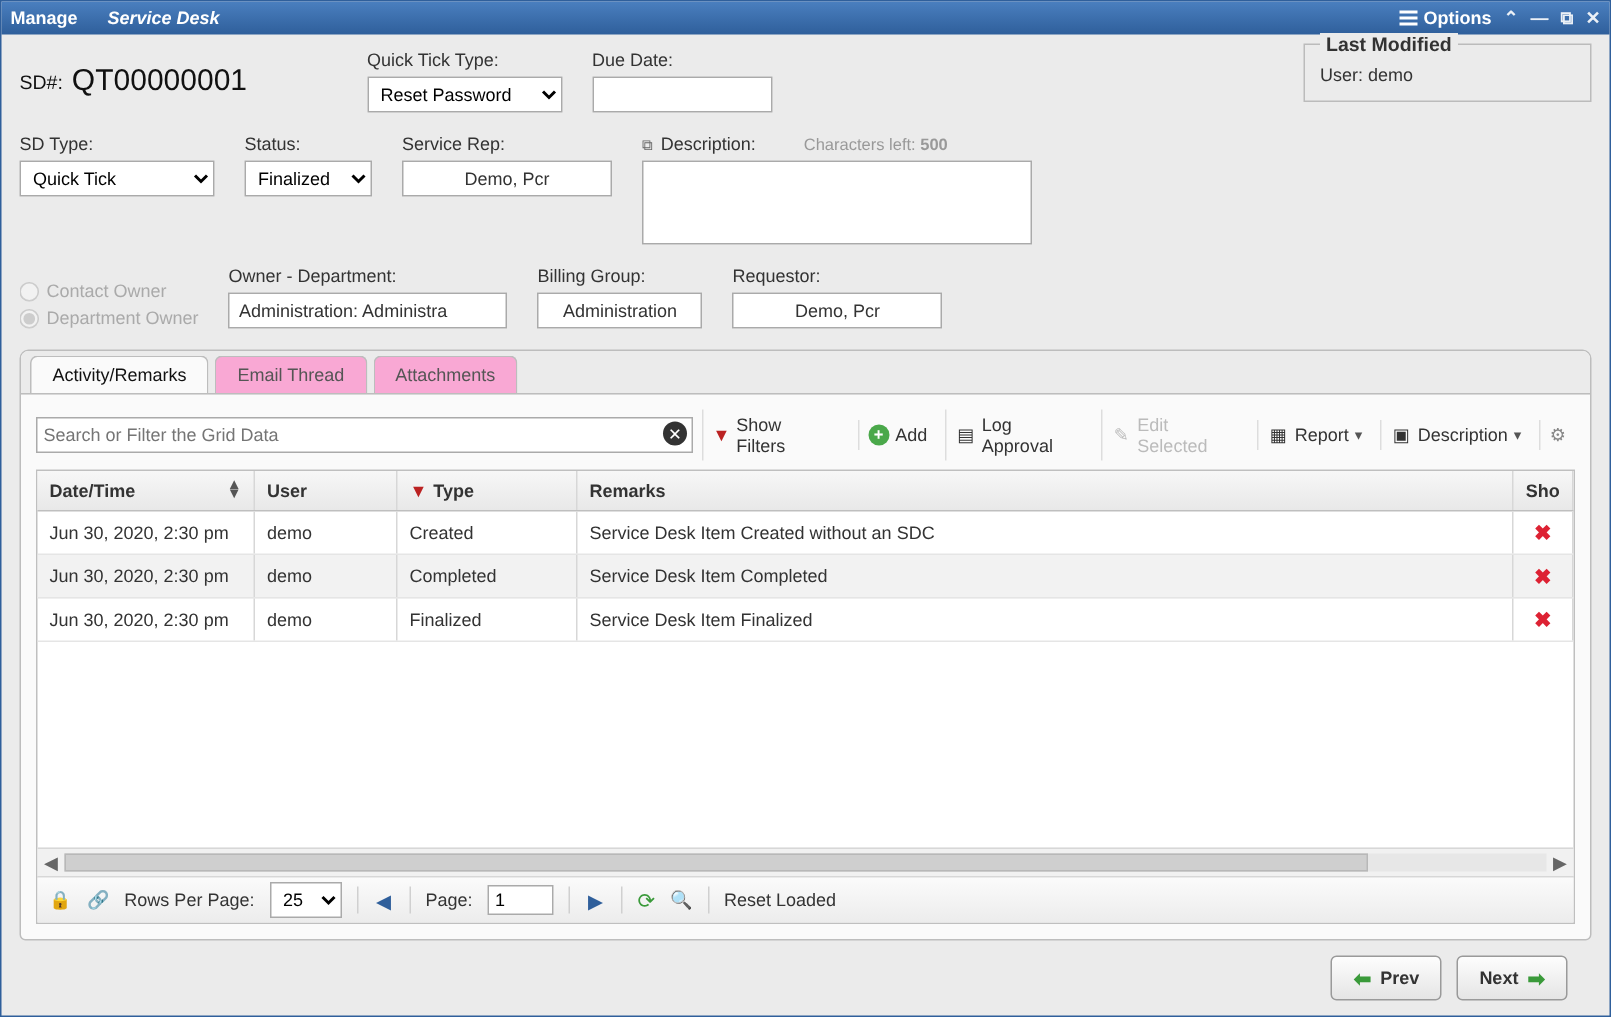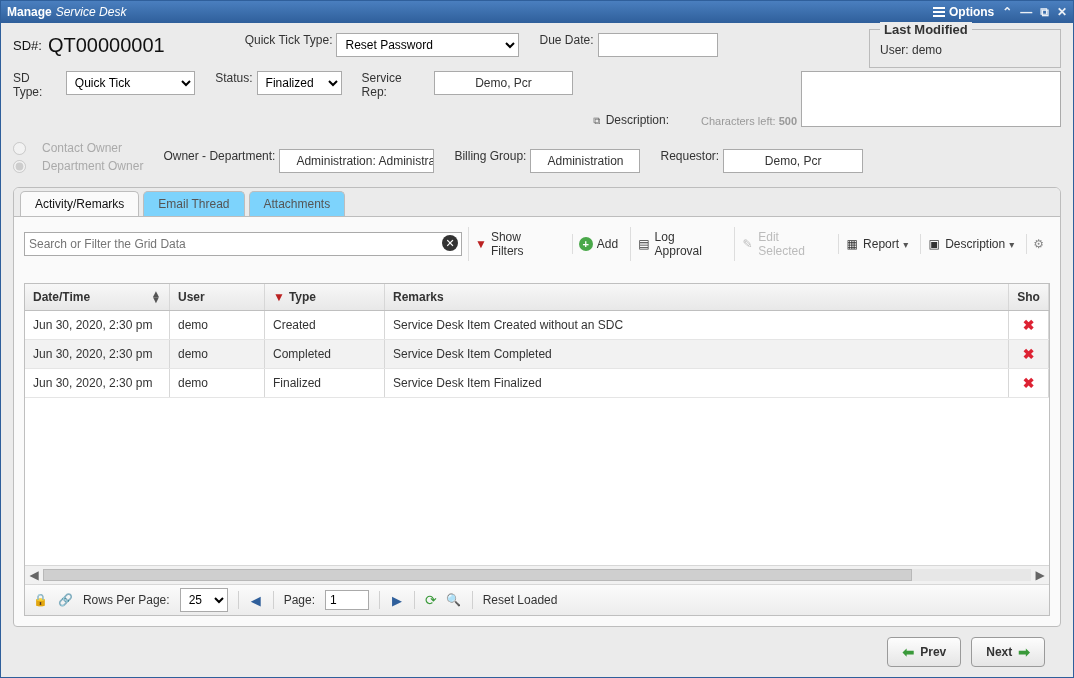--- a/index.html
+++ b/index.html
@@ -1,48 +1,48 @@
 <!DOCTYPE html>
 <html><head>
 <meta charset="utf-8">
 <style>
   html,body{margin:0;padding:0;font-family:Arial,Helvetica,sans-serif;font-size:12px;color:#333;background:#fff}
   .window{width:1074px;height:678px;border:1px solid #2f5f9b;box-sizing:border-box;display:flex;flex-direction:column;background:#ebebeb}
   .titlebar{height:22px;background:linear-gradient(#4a7fbf,#2f5f9b);color:#fff;display:flex;align-items:center;padding:0 6px;font-size:12px}
-  .titlebar .t-left{flex:1;display:flex;align-items:center;gap:4px}
+  .titlebar .t-left{flex:1;display:flex;align-items:center;gap:20px}
   .titlebar .t-left b{font-weight:bold}
-  .titlebar .t-left i{font-style:italic;font-weight:normal}
+  .titlebar .t-left i{font-style:italic;font-weight:bold}
   .titlebar .t-right{display:flex;align-items:flex-end;gap:8px}
   .titlebar .opt{display:flex;align-items:center;gap:4px;cursor:pointer}
   .titlebar .winbtn{cursor:pointer;font-weight:bold;opacity:.9}
   .body{flex:1;position:relative;padding:10px 12px 0 12px;box-sizing:border-box;display:flex;flex-direction:column}
   .row{display:flex;align-items:flex-start;gap:20px}
-  .field{display:flex;gap:4px}
+  .field{display:flex;flex-direction:column;gap:4px}
   .field label{font-size:12px;color:#333}
   .sdnum{display:flex;align-items:center;gap:6px}
   .sdnum .lab{font-size:13px;color:#111}
   .sdnum .val{font-size:20px;color:#111}
   select,input[type=text],textarea,.fakebox{border:1px solid #aaa;background:#fff;font:inherit;padding:3px 4px;box-sizing:border-box}
   select{height:24px}
   input[type=text]{height:24px}
   .fakebox{height:24px;display:flex;align-items:center;justify-content:center;color:#333;overflow:hidden;white-space:nowrap}
   textarea{resize:none}
   .charsleft{color:#999;font-size:11px}
   .lastmod{position:absolute;top:6px;right:12px;border:1px solid #bbb;background:#ebebeb;padding:6px 10px 8px 10px;min-width:170px}
   .lastmod .lm-title{position:relative;top:-14px;background:#ebebeb;display:inline-block;padding:0 4px;font-weight:bold;color:#333;font-size:13px}
   .lastmod .lm-body{margin-top:-10px;font-size:12px;line-height:1.5}
   .radios{display:flex;flex-direction:column;gap:4px;color:#aaa;font-size:12px}
-  .radios label{display:flex;align-items:center;gap:16px}
+  .radios label{display:flex;align-items:center;gap:5px}
   .radios input{margin:0}
   .tabs-container{margin-top:14px;border:1px solid #bdbdbd;border-radius:6px 6px 4px 4px;background:#fafafa;flex:1;display:flex;flex-direction:column;overflow:hidden}
   .tabstrip{display:flex;align-items:flex-end;height:28px;padding-left:6px;gap:0;background:#ebebeb;border-bottom:1px solid #bdbdbd}
-  .tab{padding:5px 14px;border:1px solid #bdbdbd;border-bottom:none;background:#7dd3fc;color:#555;border-radius:5px 5px 0 0;margin-right:4px;font-size:12px;cursor:pointer}
+  .tab{padding:5px 14px;border:1px solid #bdbdbd;border-bottom:none;background:#f9a8d4;color:#555;border-radius:5px 5px 0 0;margin-right:4px;font-size:12px;cursor:pointer}
   .tab.active{background:#fafafa;color:#111;font-weight:normal;position:relative;top:0}
   .tab-body{flex:1;padding:10px;display:flex;flex-direction:column}
-  .toolbar{display:flex;align-items:center;gap:6px;margin-bottom:22px}
+  .toolbar{display:flex;align-items:center;gap:6px;margin-bottom:6px}
   .searchwrap{position:relative;flex:0 0 438px}
   .searchwrap input{width:100%;padding-right:24px}
   .searchwrap .clr{position:absolute;right:4px;top:3px;width:16px;height:16px;border-radius:50%;background:#333;color:#fff;display:flex;align-items:center;justify-content:center;font-size:11px;cursor:pointer}
   .tbtn{display:flex;align-items:center;gap:4px;padding:3px 6px;border-left:1px solid #ddd;cursor:pointer;color:#333;font-size:12px}
   .tbtn:first-of-type{border-left:none}
   .tbtn.disabled{color:#bbb;cursor:default}
   .tbtn .caret{font-size:10px;color:#555}
   .ico{width:14px;height:14px;display:inline-flex;align-items:center;justify-content:center}
   .grid{border:1px solid #bfbfbf;flex:1;display:flex;flex-direction:column;background:#fff;min-height:0}
   .ghead{display:flex;background:linear-gradient(#f7f7f7,#e8e8e8);border-bottom:1px solid #bfbfbf;font-weight:bold;font-size:12px}
@@ -119,21 +119,21 @@
       </div>
     </div>
 
     <div class="row" style="align-items:center">
       <div class="sdnum">
         <span class="lab">SD#:</span>
         <span class="val">QT00000001</span>
       </div>
       <div class="field" style="margin-left:60px">
         <label>Quick Tick Type:</label>
-        <select style="width:183px">
+        <select style="width:130px">
           <option>Reset Password</option>
         </select>
       </div>
       <div class="field">
         <label>Due Date:</label>
         <input type="text" style="width: 120px;" value="">
       </div>
     </div>
 
     <div class="row" style="margin-top:14px">
@@ -174,21 +174,21 @@
           <input type="radio" disabled="" style="">
           <span>Contact Owner</span>
         </label>
         <label>
           <input type="radio" disabled="" checked="" style="">
           <span>Department Owner</span>
         </label>
       </div>
       <div class="field">
         <label>Owner - Department:</label>
-        <div class="fakebox" style="width:155px;justify-content:flex-start;padding-left:16px">Administration: Administra</div>
+        <div class="fakebox" style="width:186px;justify-content:flex-start;padding-left:6px">Administration: Administra</div>
       </div>
       <div class="field">
         <label>Billing Group:</label>
         <div class="fakebox" style="width:110px">Administration</div>
       </div>
       <div class="field">
         <label>Requestor:</label>
         <div class="fakebox" style="width:140px">Demo, Pcr</div>
       </div>
     </div>

